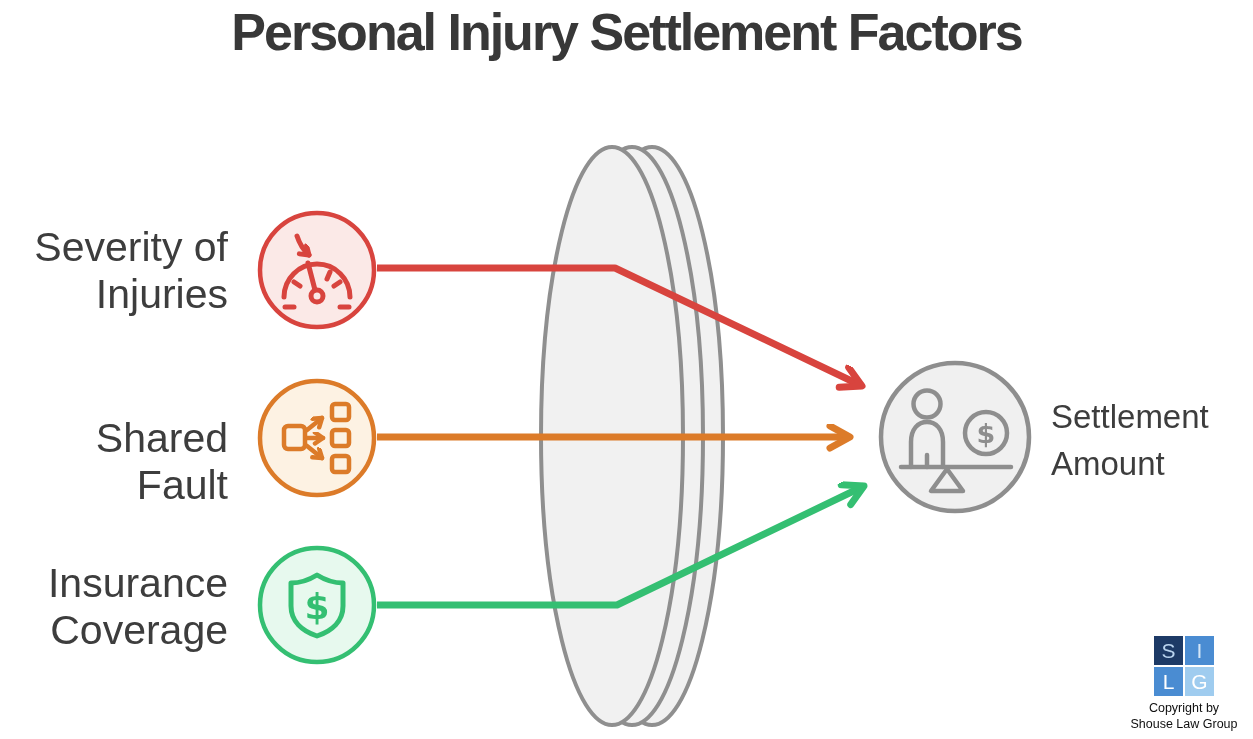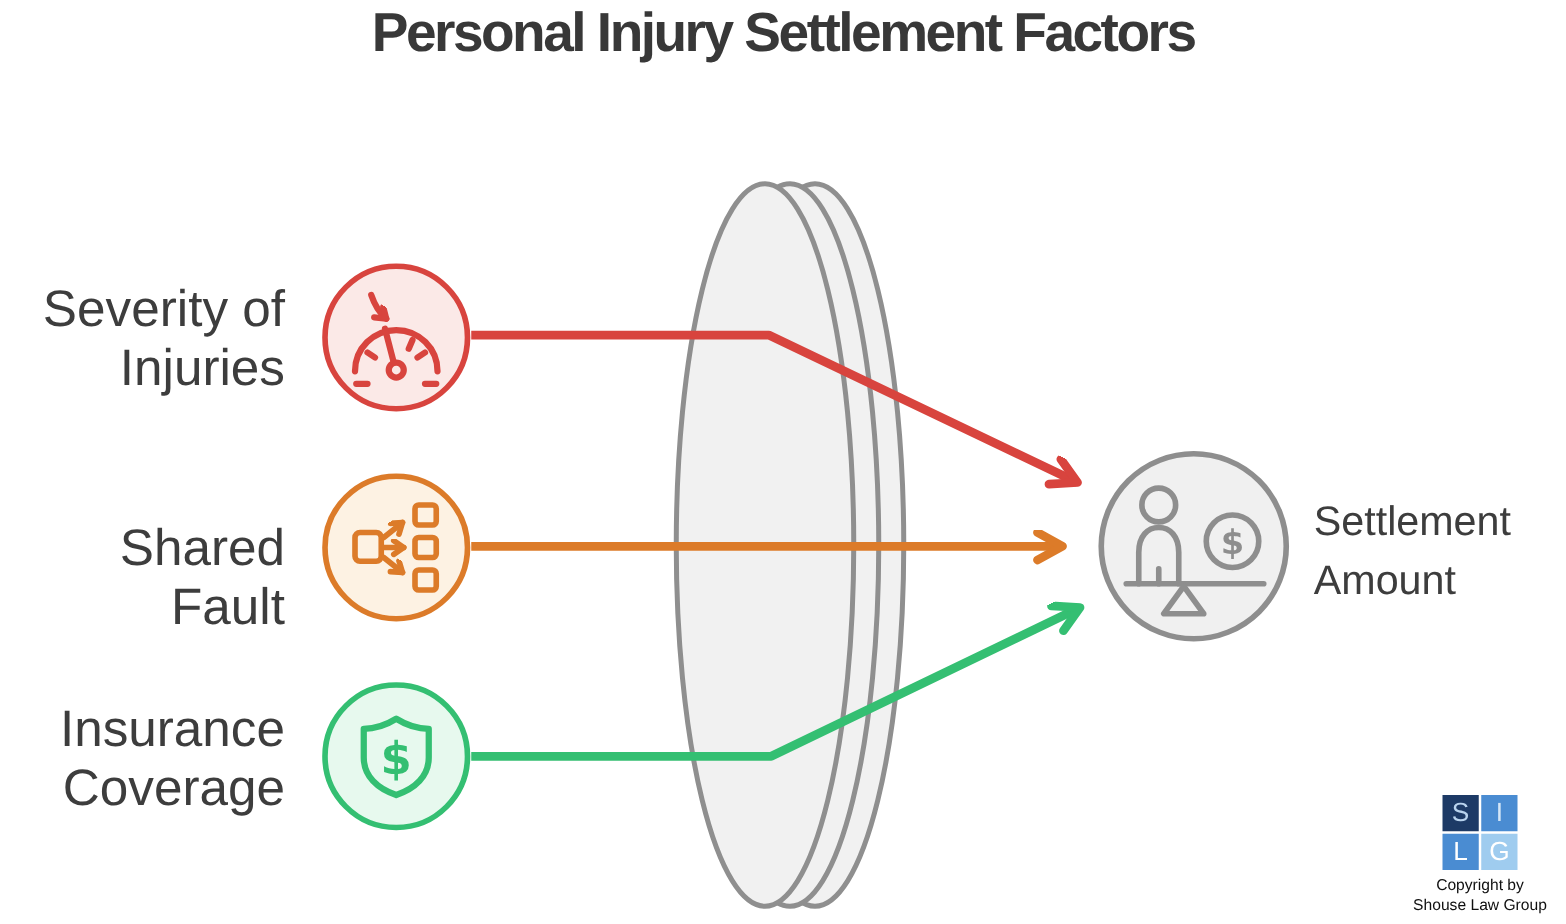--- a/index.html
+++ b/index.html
@@ -2,21 +2,21 @@
 <html><head>
 <meta charset="utf-8">
 <style>
   html,body{margin:0;padding:0;background:#ffffff;}
   #stage{
     position:relative;width:1253px;height:739px;background:#ffffff;overflow:hidden;
     font-family:"Liberation Sans",sans-serif;
   }
   .title{
     position:absolute;top:2px;left:0;width:100%;text-align:center;
-    font-size:44px;font-weight:bold;letter-spacing:-2px;color:#383838;
+    font-size:52px;font-weight:bold;letter-spacing:-2px;color:#383838;
   }
   .factor-label{
     position:absolute;width:225px;text-align:right;
     font-size:41px;line-height:47px;color:#3d3d3d;
   }
   .lbl-severity{left:3px;top:224px;}
   .lbl-shared{left:3px;top:415px;}
   .lbl-insurance{left:3px;top:560px;}
   .outcome-label{
     position:absolute;left:1051px;top:393px;width:230px;text-align:left;

